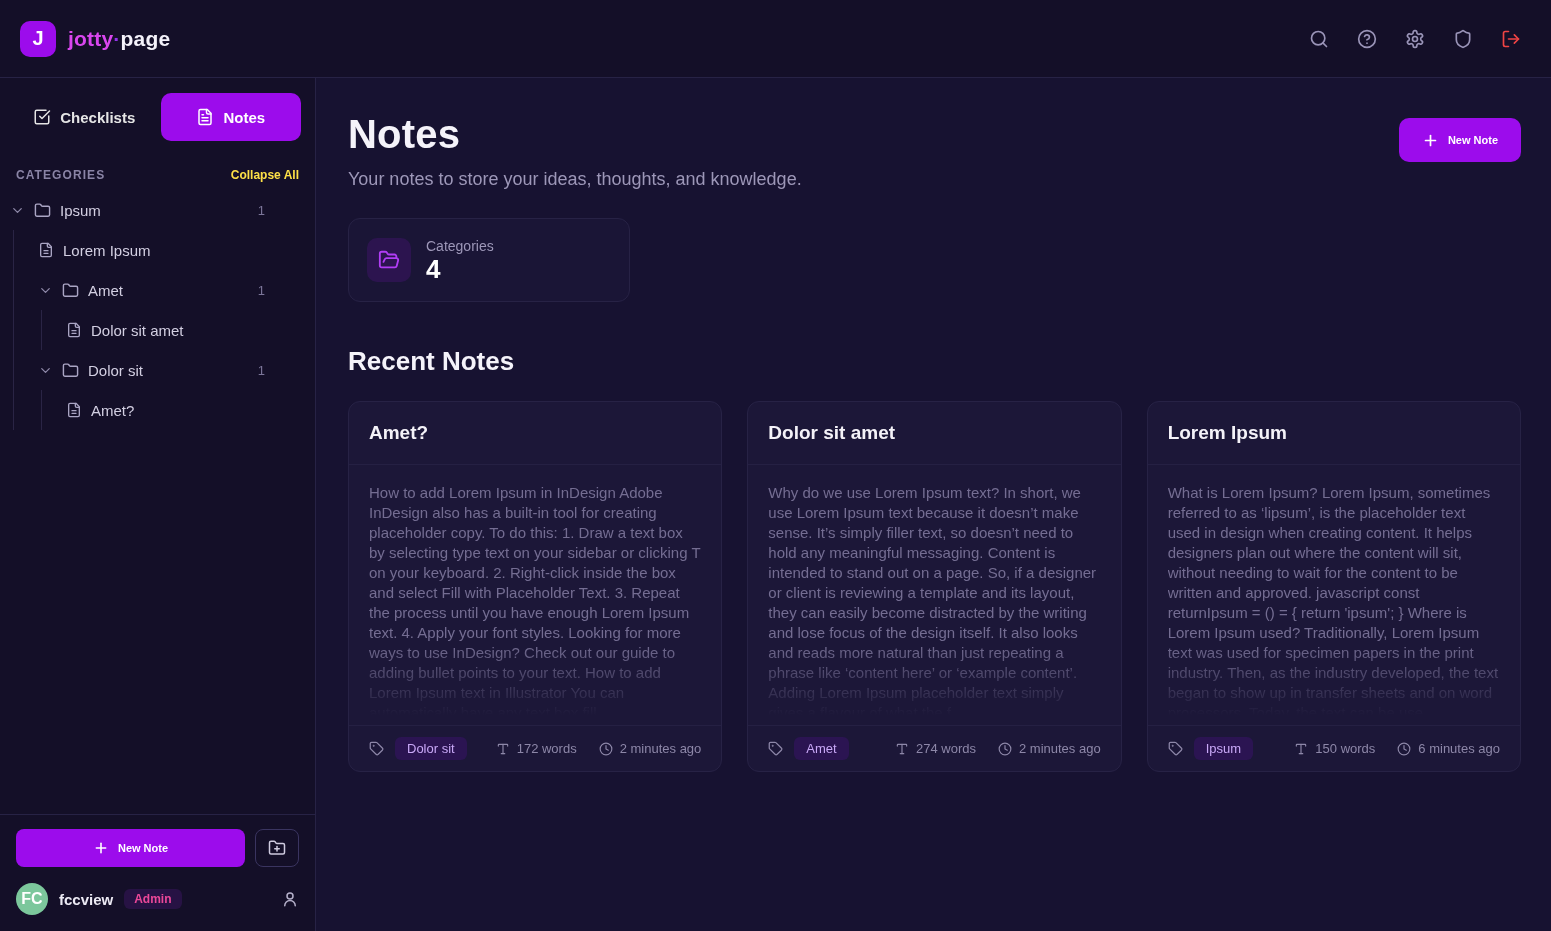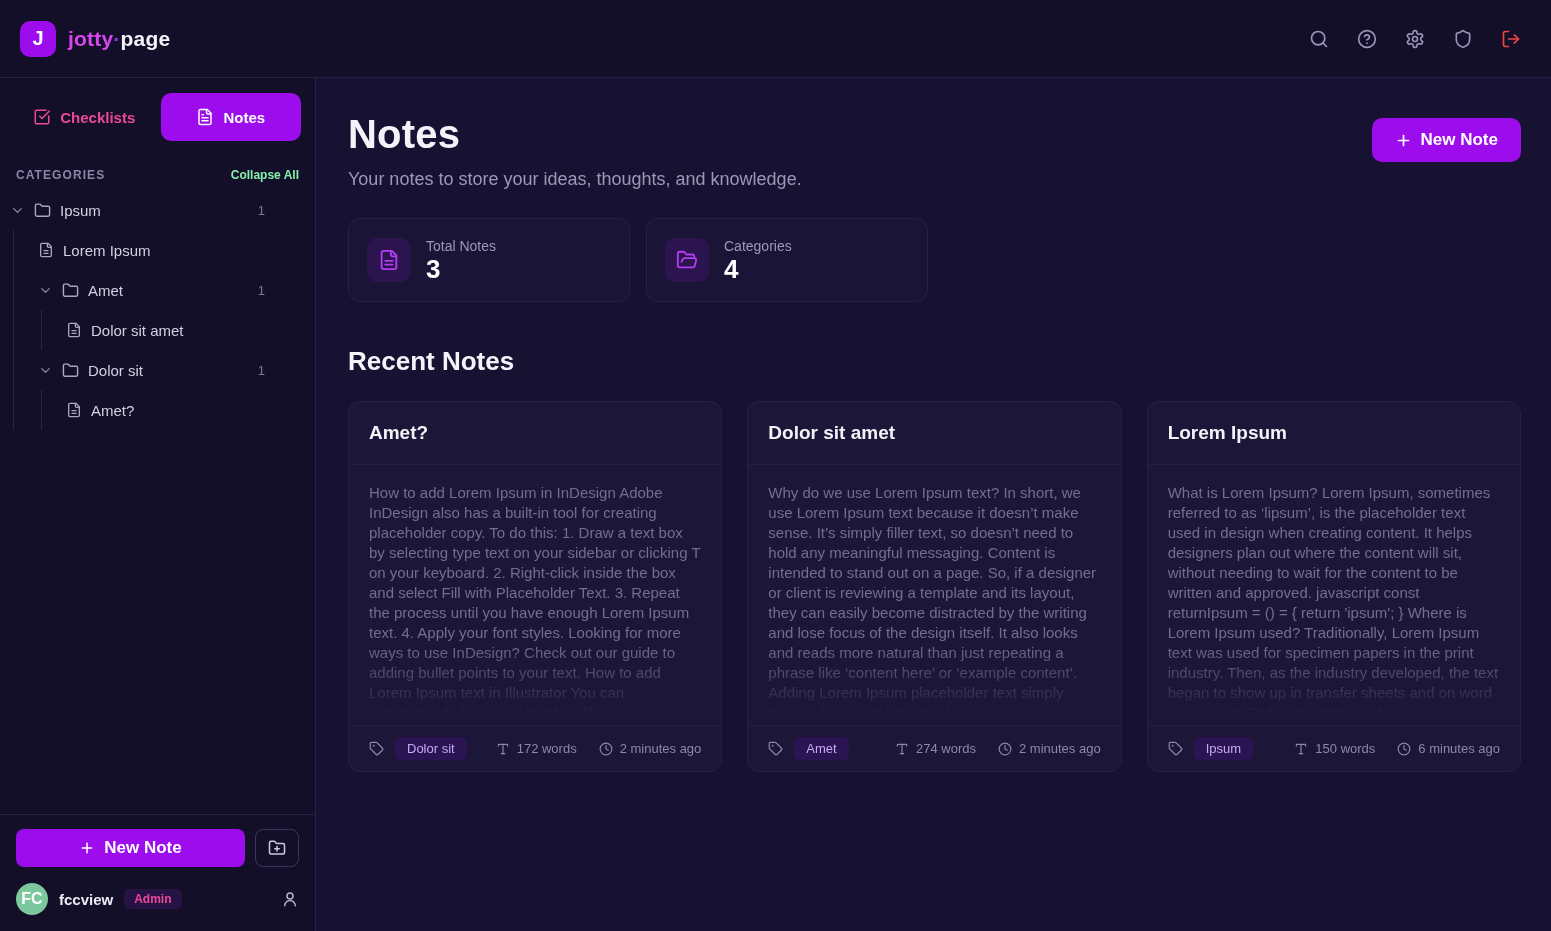--- a/index.html
+++ b/index.html
@@ -36,45 +36,45 @@
   
   .shell{flex:1;display:flex;min-height:0;}
   .sidebar{width:316px;flex:none;background:var(--panel);border-right:1px solid var(--border);
            display:flex;flex-direction:column;min-height:0;}
   .main{flex:1;min-width:0;overflow:auto;padding:34px 30px 30px 32px;background:var(--bg);}
 
   
   .side-tabs{display:flex;gap:6px;padding:15px 14px;}
   .tab{flex:1;height:48px;border:none;border-radius:10px;background:transparent;cursor:pointer;
        display:flex;align-items:center;justify-content:center;gap:9px;font-family:inherit;
-       font-size:15px;font-weight:600;color:#ec4899;}
+       font-size:15px;font-weight:600;color:#e5e5e5;}
   .tab.active{background:var(--accent,#9c0cec);color:#fff;}
 
   
   .cat-head{display:flex;align-items:center;justify-content:space-between;padding:12px 16px 8px;}
   .cat-title{font-size:12px;font-weight:700;letter-spacing:.09em;color:#8a84a6;}
   .collapse-link{background:none;border:none;cursor:pointer;font-family:inherit;
-                 font-size:12px;font-weight:600;color:#86efac;}
+                 font-size:12px;font-weight:600;color:#fde047;}
   .tree{flex:1;overflow:auto;padding-bottom:8px;}
   .tree-row{height:40px;display:flex;align-items:center;gap:9px;cursor:pointer;position:relative;
             font-size:15px;color:var(--side-label);}
   .tree-row.lvl-0{padding-left:10px;}
   .tree-row.lvl-1{padding-left:38px;}
   .tree-row.lvl-2{padding-left:66px;}
   .tree-row.lvl-1::before,.tree-row.lvl-2::before{content:'';position:absolute;left:13px;top:0;bottom:0;width:1px;background:#2a2445;}
   .tree-row.lvl-2::after{content:'';position:absolute;left:41px;top:0;bottom:0;width:1px;background:#2a2445;}
   .chev{color:#8f89a9;display:grid;place-items:center;}
   .t-icon{color:#aaa5c4;display:grid;place-items:center;}
   .t-count{margin-left:auto;margin-right:50px;font-size:13px;color:var(--count);}
 
   
   .side-bottom{border-top:1px solid var(--border);padding:14px 16px 16px;}
   .side-bottom-row{display:flex;gap:10px;}
   .btn-accent{background:var(--accent,#9c0cec);color:#fff;border:none;border-radius:8px;cursor:pointer;
-              font-family:inherit;font-size:17px;font-weight:600;display:flex;align-items:center;
+              font-family:inherit;font-size:11px;font-weight:600;display:flex;align-items:center;
               justify-content:center;gap:9px;}
   .side-newnote{flex:1;height:38px;}
   .add-folder-btn{width:44px;height:38px;border-radius:8px;border:1px solid #3a3460;background:transparent;
                   color:#cfcbe0;cursor:pointer;display:grid;place-items:center;}
   .user-row{margin-top:16px;display:flex;align-items:center;gap:11px;}
   .avatar{width:32px;height:32px;border-radius:50%;background:var(--avatar,#7cc79c);color:#fff;
           font-size:16px;font-weight:700;display:grid;place-items:center;}
   .user-name{font-size:15px;font-weight:600;color:#eceaf4;}
   .role-badge{font-size:12px;font-weight:600;color:#ec4899;background:rgba(150,40,230,.15);
               padding:3px 10px;border-radius:6px;}
@@ -333,35 +333,20 @@
                 <path d="M5 12h14"></path>
                 <path d="M12 5v14"></path>
               </svg>
           </span>
           <span>New Note</span>
         </button>
       </div>
 
       <div class="stats">
 
-          <div class="stat-card">
-            <div class="stat-icon">
-              <svg width="22" height="22" viewBox="0 0 24 24" fill="none" stroke="currentColor" stroke-width="2" stroke-linecap="round" stroke-linejoin="round">
-                <path d="M15 2H6a2 2 0 0 0-2 2v16a2 2 0 0 0 2 2h12a2 2 0 0 0 2-2V7Z"></path>
-                <path d="M14 2v4a2 2 0 0 0 2 2h4"></path>
-                <path d="M16 13H8"></path>
-                <path d="M16 17H8"></path>
-              </svg>
-            </div>
-
-            <div>
-              <div class="stat-label">Total Notes</div>
-              <div class="stat-value">3</div>
-            </div>
-          </div>
 
           <div class="stat-card">
 
             <div class="stat-icon">
               <svg width="22" height="22" viewBox="0 0 24 24" fill="none" stroke="currentColor" stroke-width="2" stroke-linecap="round" stroke-linejoin="round">
                 <path d="m6 14 1.45-2.9A2 2 0 0 1 9.24 10H20a2 2 0 0 1 1.94 2.5l-1.55 6a2 2 0 0 1-1.94 1.5H4a2 2 0 0 1-2-2V5a2 2 0 0 1 2-2h3.93a2 2 0 0 1 1.66.9l.82 1.2a2 2 0 0 0 1.66.9H18a2 2 0 0 1 2 2v2"></path>
               </svg>
             </div>
             <div>
               <div class="stat-label">Categories</div>

